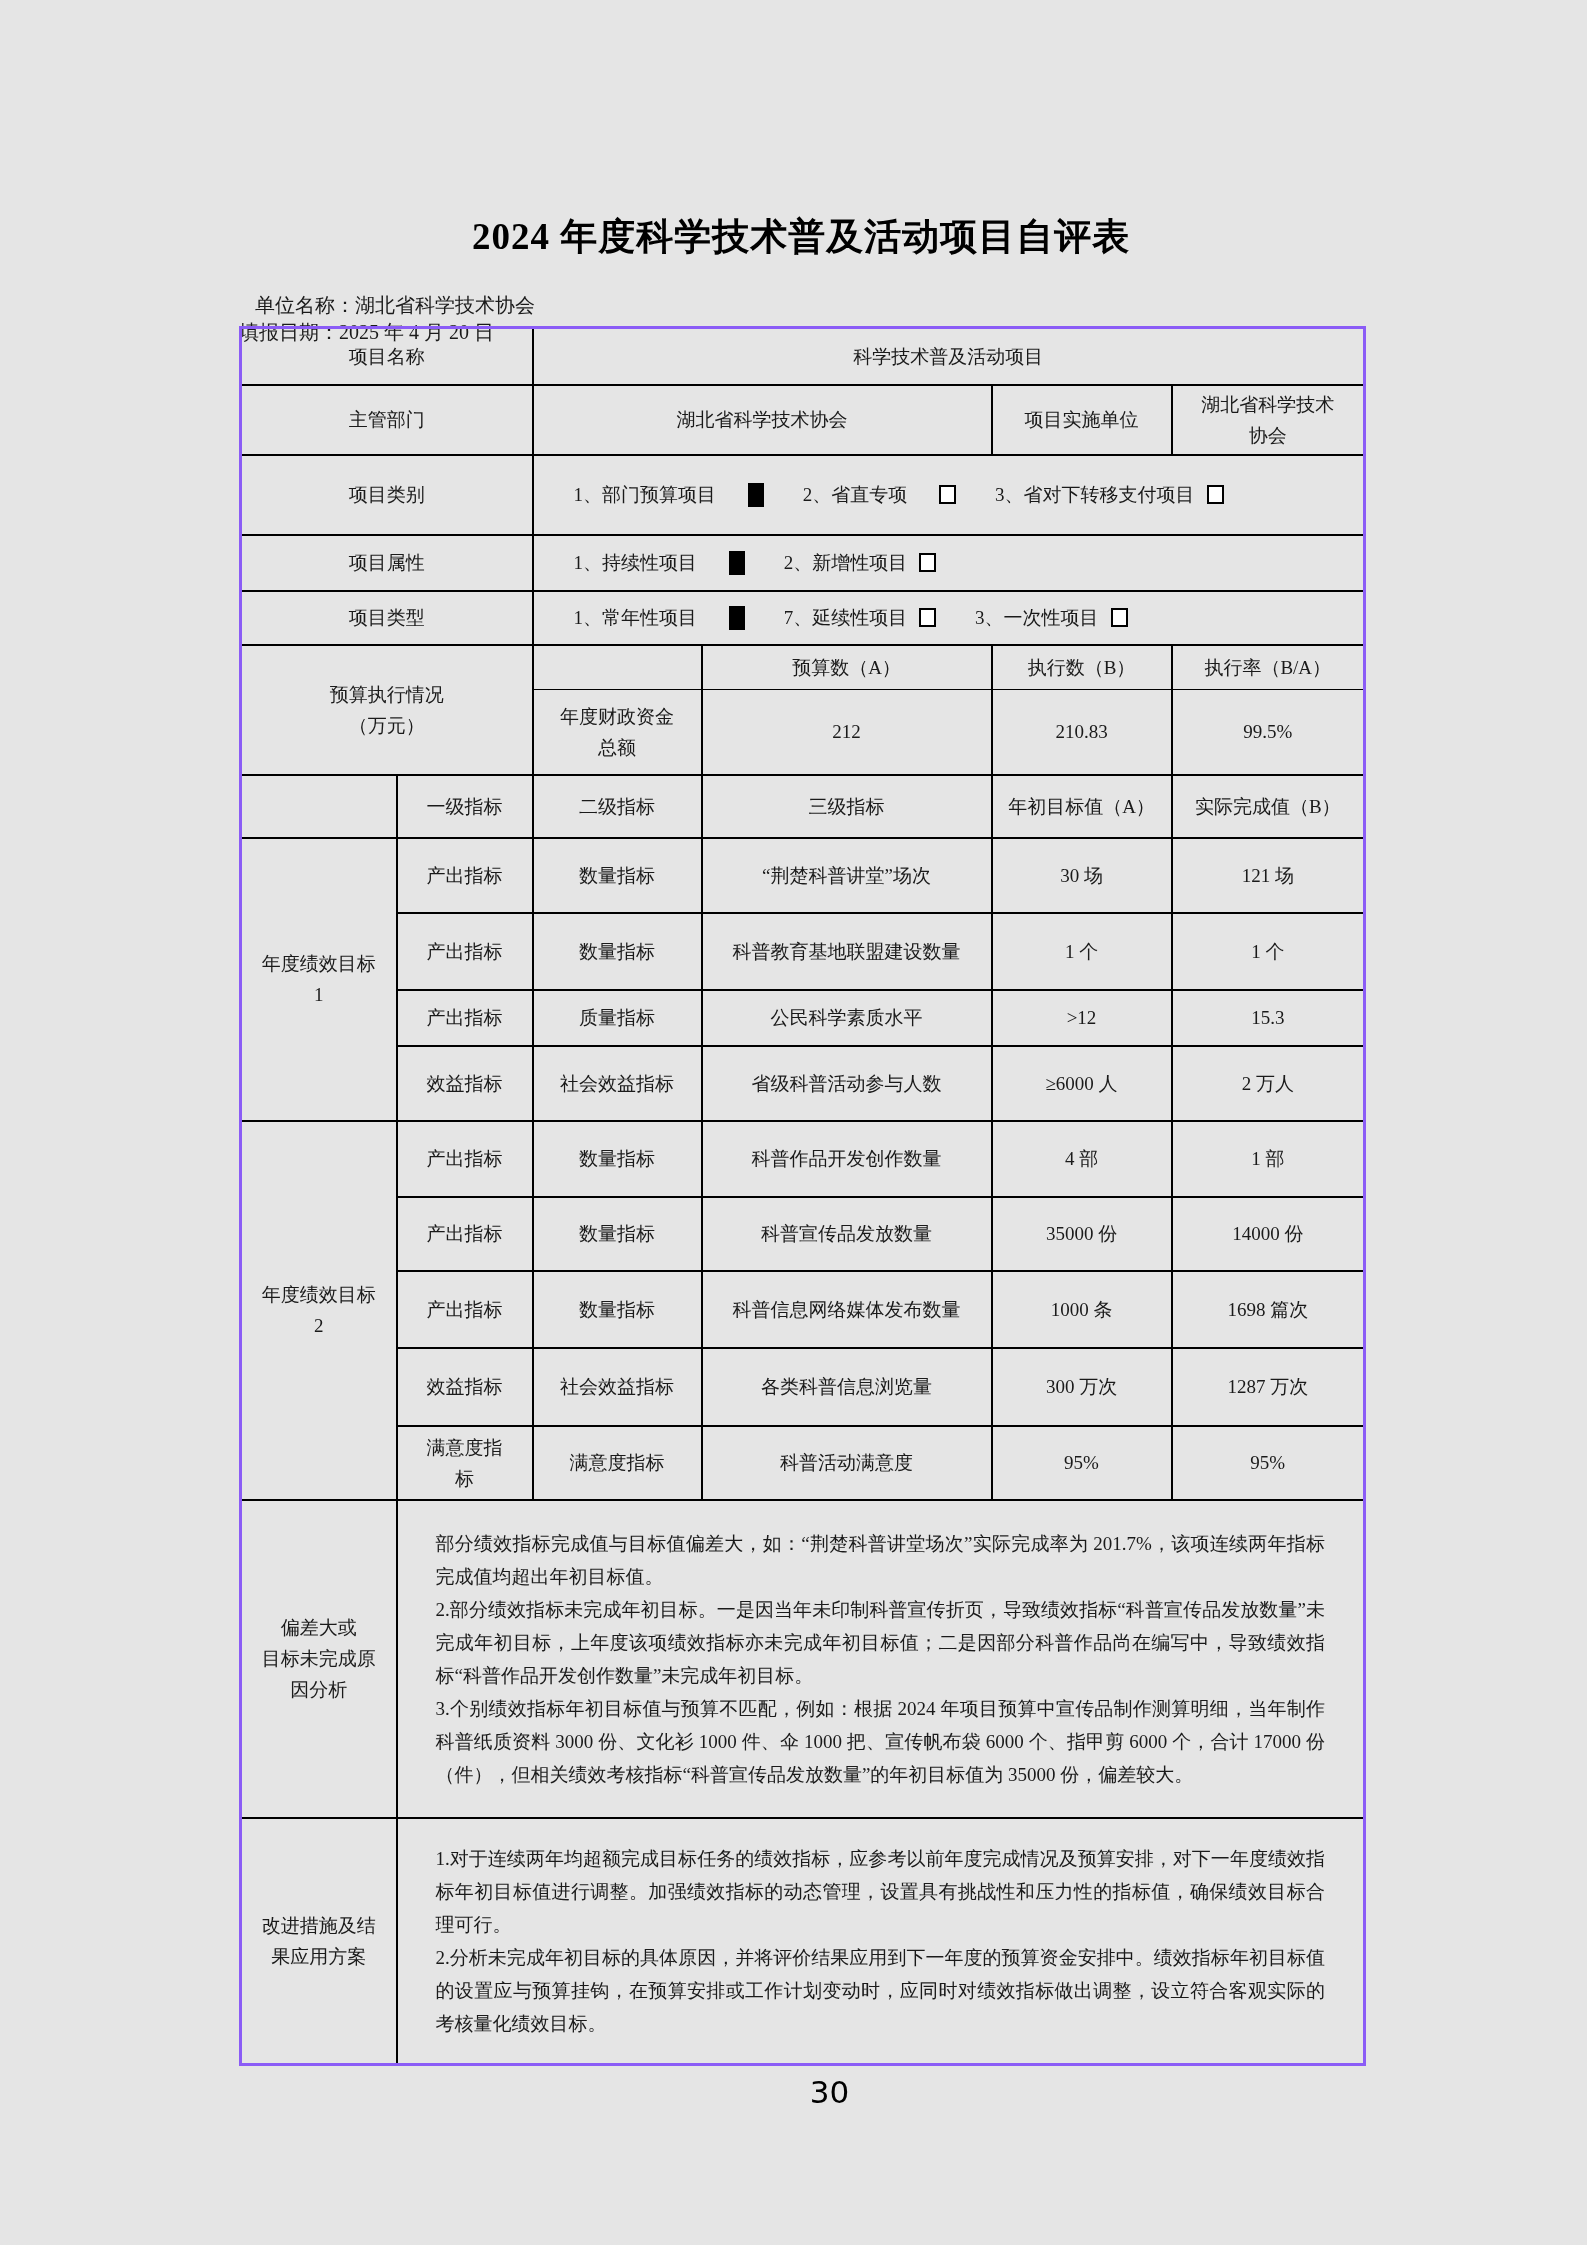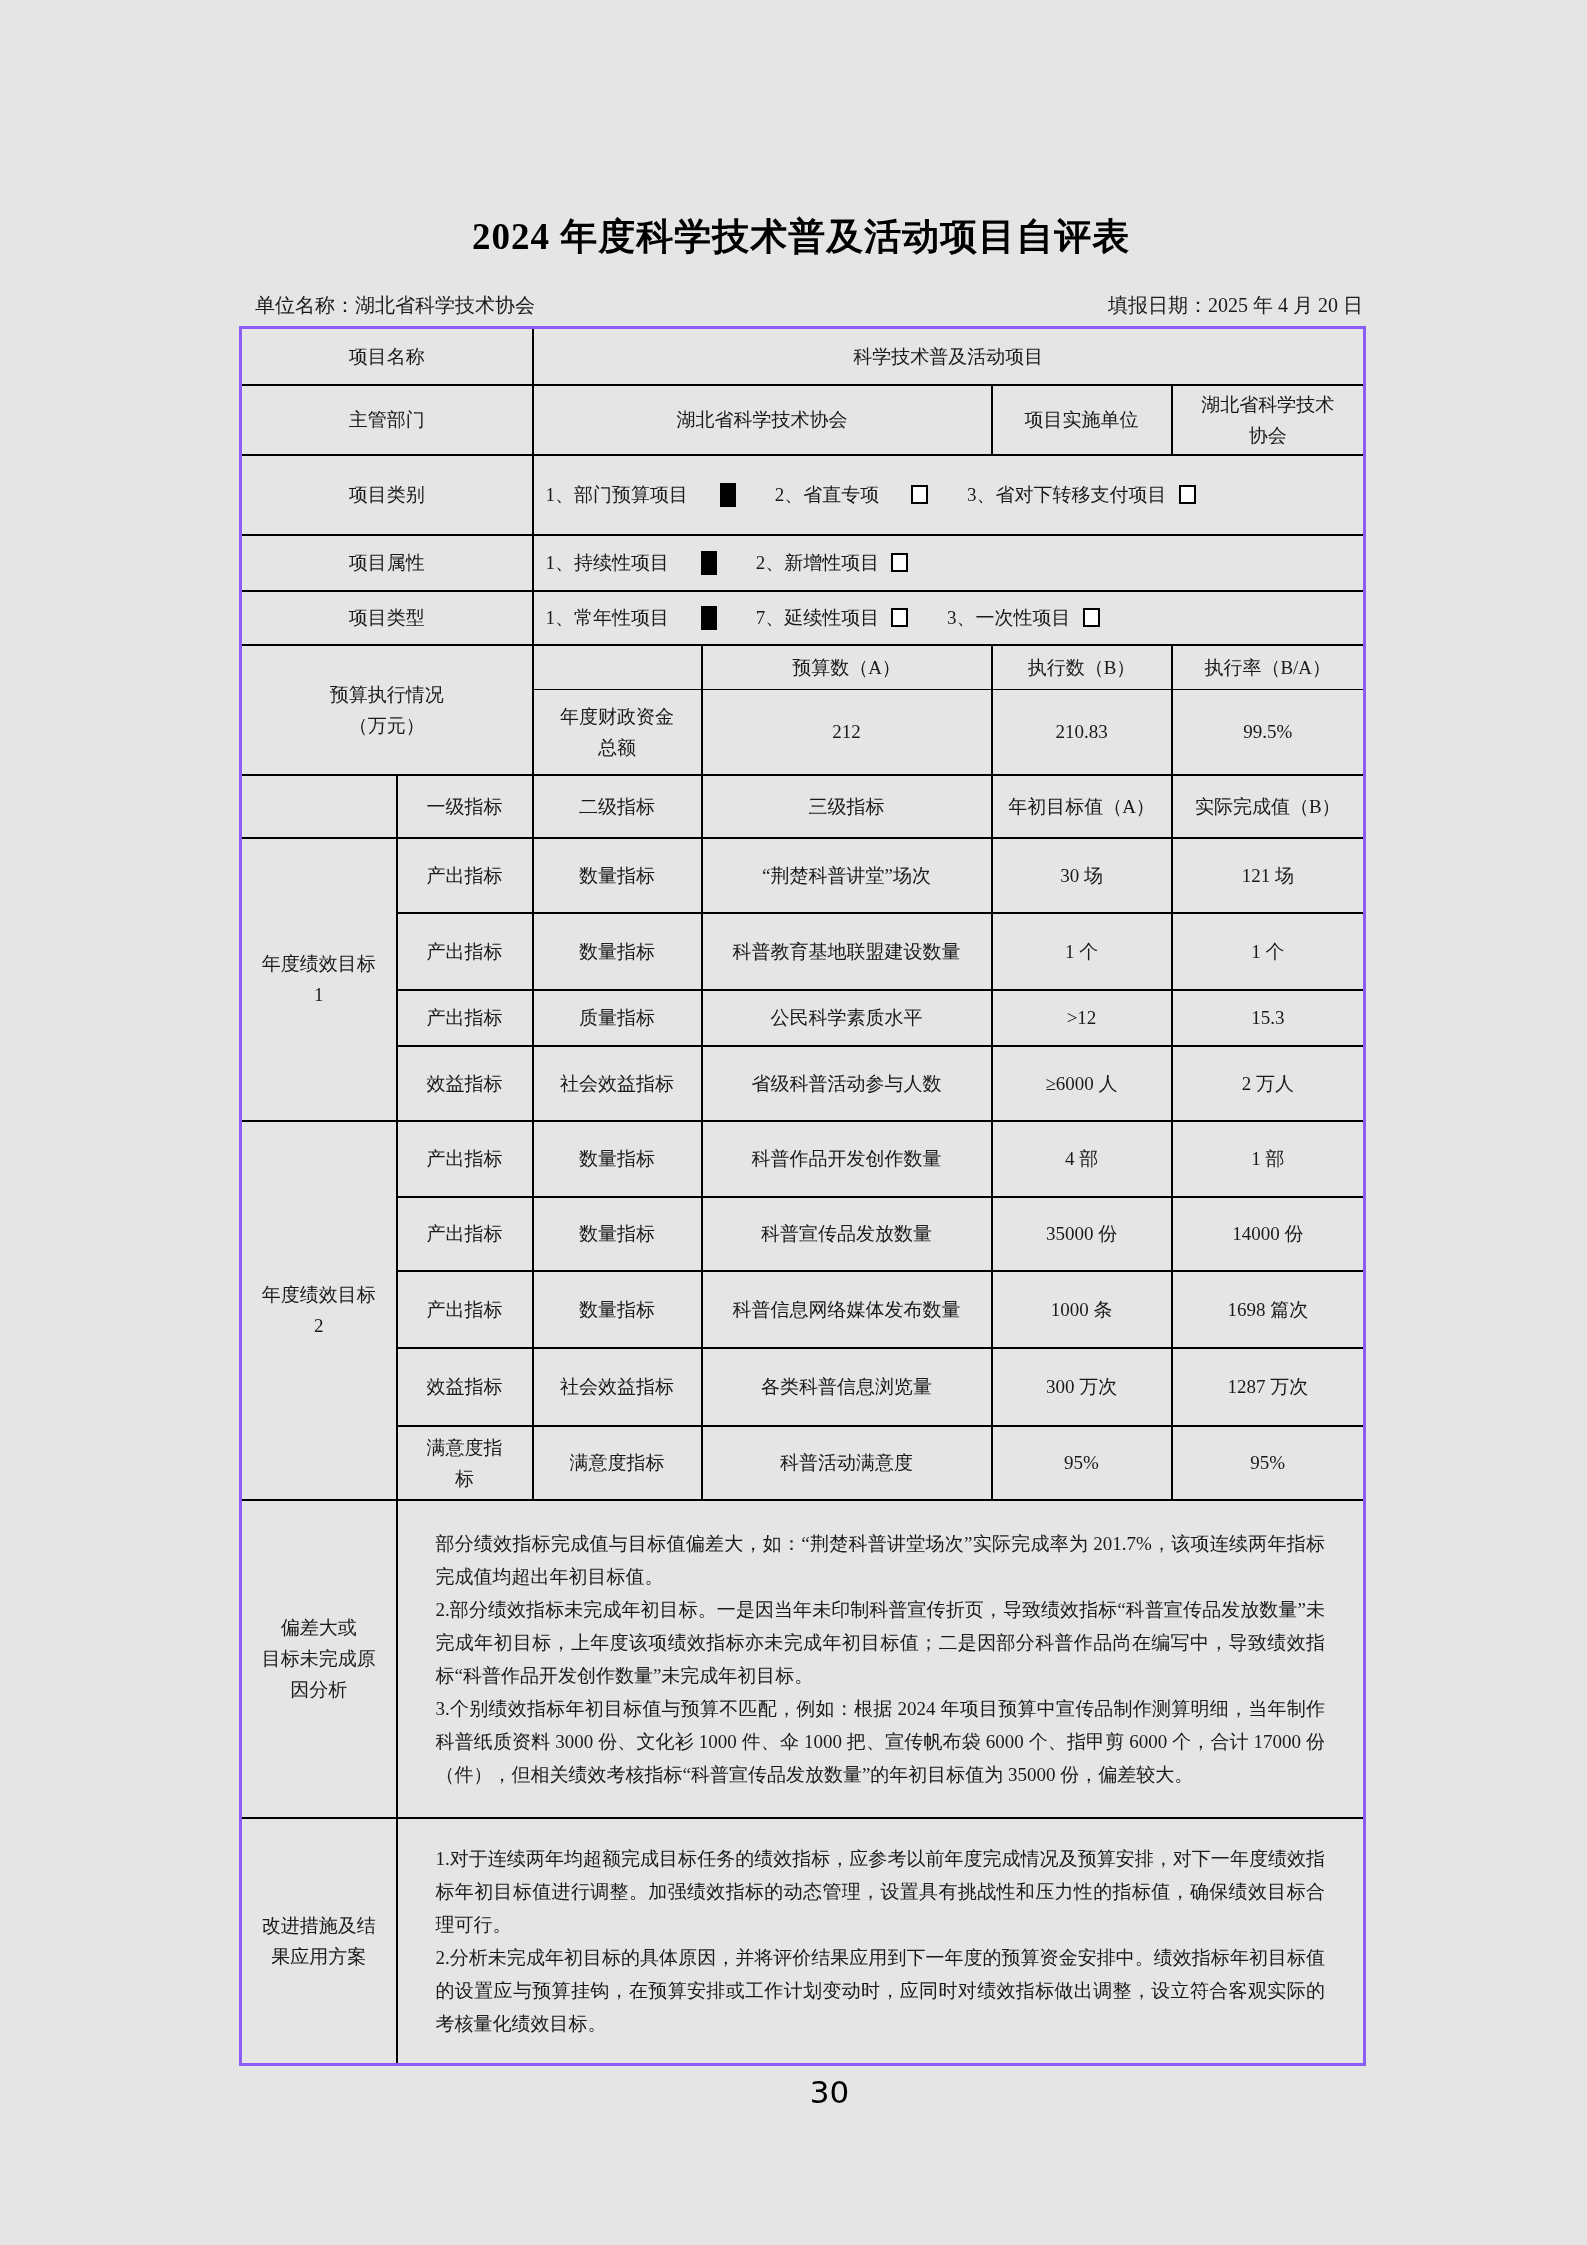--- a/index.html
+++ b/index.html
@@ -26,23 +26,23 @@
     letter-spacing: 1px;
     white-space: nowrap;
   }
 
   .meta-line {
     position: absolute;
     left: 239px;
     top: 292px;
     width: 1124px;
     display: flex;
-    justify-content: space-between;
     font-size: 20px;
     color: #1a1a1a;
+    flex-direction: column;
   }
   .meta-line .unit { padding-left: 16px; }
 
   table.main {
     position: absolute;
     left: 239px;
     top: 326px;
     width: 1124px;
     border-collapse: collapse;
     table-layout: fixed;
@@ -52,21 +52,21 @@
     border: 2px solid #000;
     font-size: 19px;
     text-align: center;
     vertical-align: middle;
     padding: 2px 6px;
     line-height: 31px;
     color: #1a1a1a;
     overflow: hidden;
   }
 
-  td.opts { text-align: left; padding-left: 12px; }
+  td.opts { text-align: left; padding-left: 40px; }
   .opt { display: inline-flex; align-items: center; margin-right: 34px; white-space: nowrap; }
   .cb { display: inline-block; flex: none; }
   .cb-filled { width: 16px; height: 24px; background: #000; margin-left: 32px; }
   .cb-empty  { width: 17px; height: 19px; border: 2px solid #000; background: #fff; margin-left: 32px; }
   .cb-near   { margin-left: 12px; }
 
   td.bb-thin { border-bottom-width: 1px; }
   td.bt-thin { border-top-width: 1px; }
 
   td.para {

